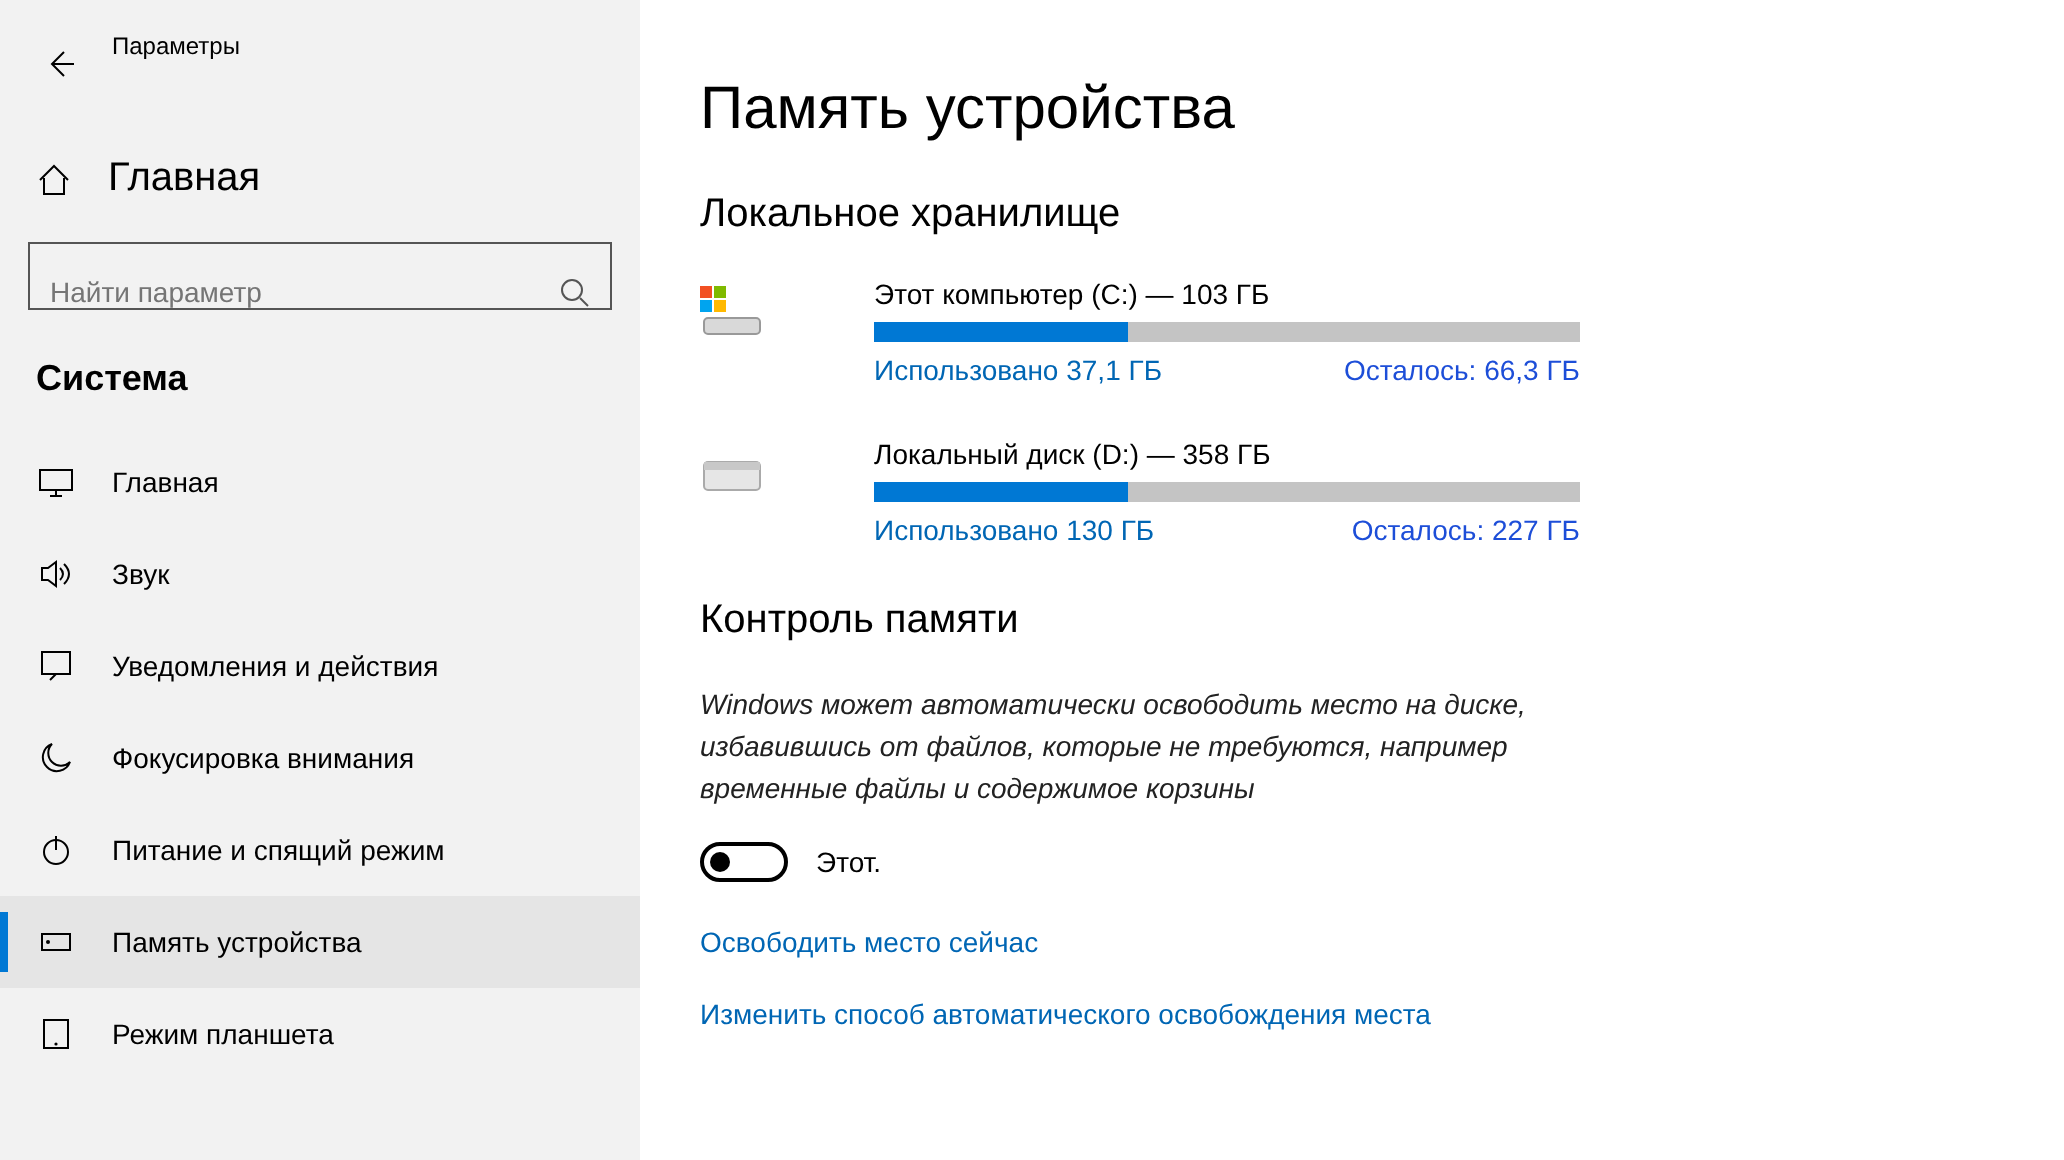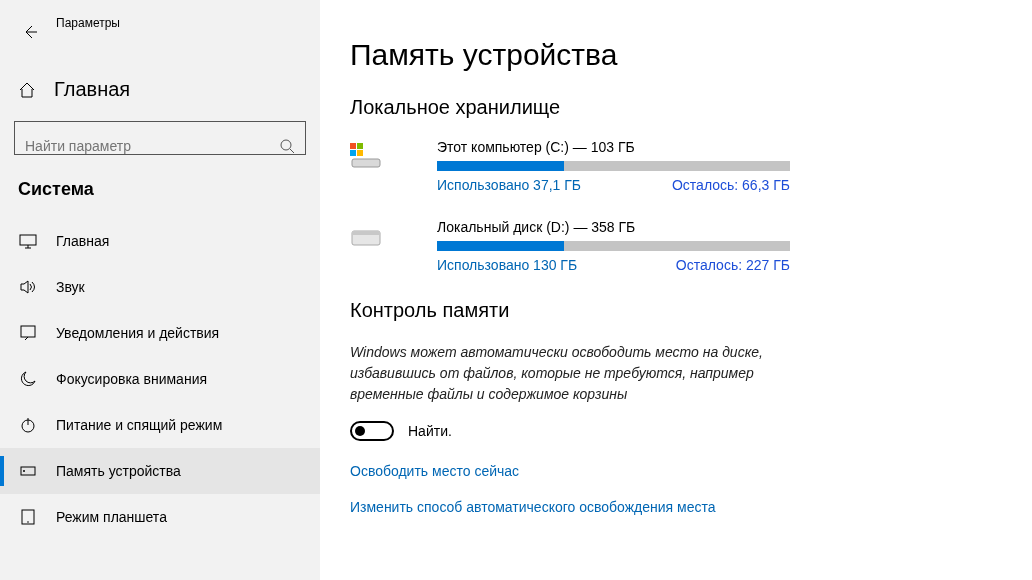--- a/index.html
+++ b/index.html
@@ -314,19 +314,19 @@
           <span class="muted">Осталось: 227 ГБ</span>
         </div>
       </div>
     </div>
 
     <h2 style="margin-top:8px;">Контроль памяти</h2>
     <p class="section-desc">Windows может автоматически освободить место на диске, избавившись от файлов, которые не требуются, например временные файлы и содержимое корзины</p>
 
     <div class="toggle-row">
       <div class="toggle"></div>
-      <span>Найти.</span>
+      <span>Этот.</span>
     </div>
 
     <a class="text-link">Освободить место сейчас</a>
     <a class="text-link">Изменить способ автоматического освобождения места</a>
   </div>
 </div>
 
 </body></html>

